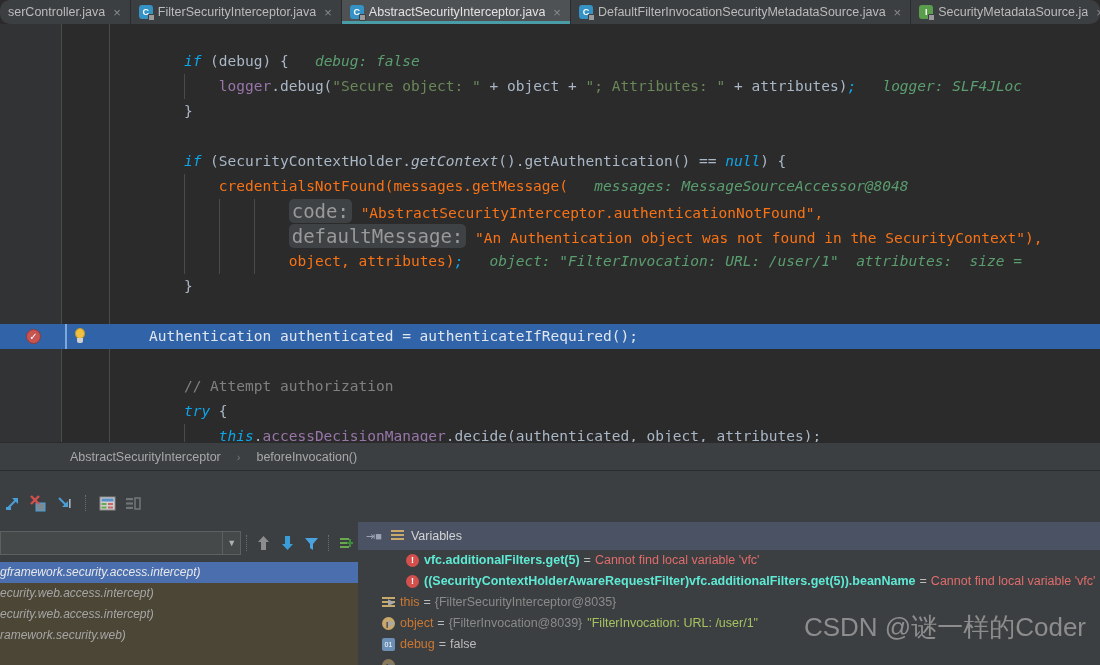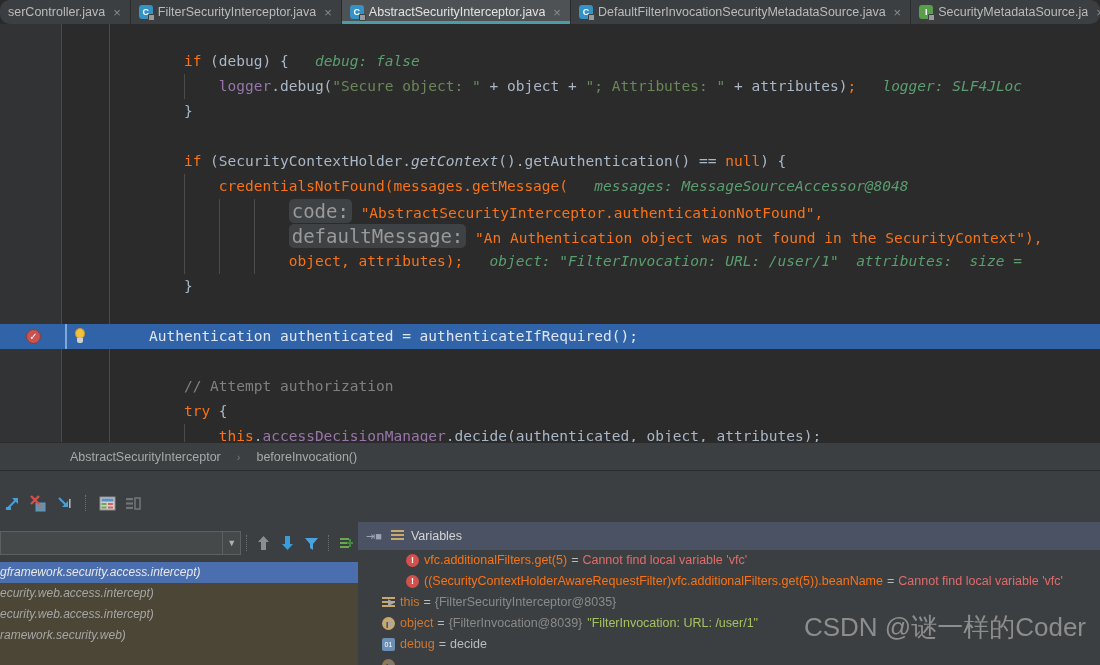--- a/index.html
+++ b/index.html
@@ -66,21 +66,21 @@
   .code {
     font-family: "DejaVu Sans Mono", monospace;
     font-size: 14.5px; line-height: 25px;
     white-space: pre; color: #a9b7c6;
   }
   .line { height: 25px; position: relative; padding-left: 38px; }
   .indent-guide {
     position: absolute; top: 0; bottom: 0; width: 1px; background: #4b4b4b;
   }
 
-  .kw { color: #f97316; }
+  .kw { color: #0ea5e9; font-style: italic; }
   .id { color: #a9b7c6; }
   .fld { color: #9876aa; }
   .mth-i { color: #a9b7c6; font-style: italic; }
   .str { color: #6a8759; }
   .cmt { color: #808080; }
   .hint { color: #5a9e6f; font-style: italic; }
   .link { color: #f97316; }
   .pill {
     background: #3f4244; color: #9a9a9a; border-radius: 5px;
     padding: 1px 3px; font-style: normal; font-size: 19px;
@@ -211,21 +211,21 @@
     font-size: 8px; color: #2b2b2b; border-radius: 2px;
   }
   .vicon.err-icon {
     background: #d4504c; color: #ffffff; border-radius: 50%;
     font-size: 9px; font-weight: bold;
   }
   .vicon.obj { background: #c9a86c; border-radius: 50%; color: #3a3a3a; font-weight: bold; }
   .vicon.stack { background: transparent; }
   .vicon.prim { background: #6b8fb5; color: #ffffff; font-size: 7px; }
   .vname { color: #cc7832; }
-  .vname.err-name { color: #f97316; }
+  .vname.err-name { color: #5eead4; font-weight: bold; }
   .veq { color: #bbbbbb; margin: 0 4px; }
   .vtype { color: #8a8a8a; }
   .vstr { color: #a5c261; margin-left: 5px; }
   .verr { color: #e06c6c; }
   .bool { color: #bbbbbb; }
 
   .hamburger { display: inline-block; width: 13px; }
   .hamburger i {
     display: block; height: 2px; background: #c9a86c; margin-bottom: 2px;
   }
@@ -417,21 +417,21 @@
           <span class="vicon obj">p</span>
           <span class="vname">object</span>
           <span class="veq">=</span>
           <span class="vtype">{FilterInvocation@8039}</span>
           <span class="vstr">"FilterInvocation: URL: /user/1"</span>
         </div>
         <div class="var-row">
           <span class="vicon prim">01</span>
           <span class="vname">debug</span>
           <span class="veq">=</span>
-          <span class="bool">decide</span>
+          <span class="bool">false</span>
         </div>
         <div class="var-row partial-row">
           <span class="twisty">▶</span>
           <span class="vicon obj">p</span>
         </div>
       </div>
     <div class="watermark">CSDN @谜一样的Coder</div>
   </div>
 
 </div>

